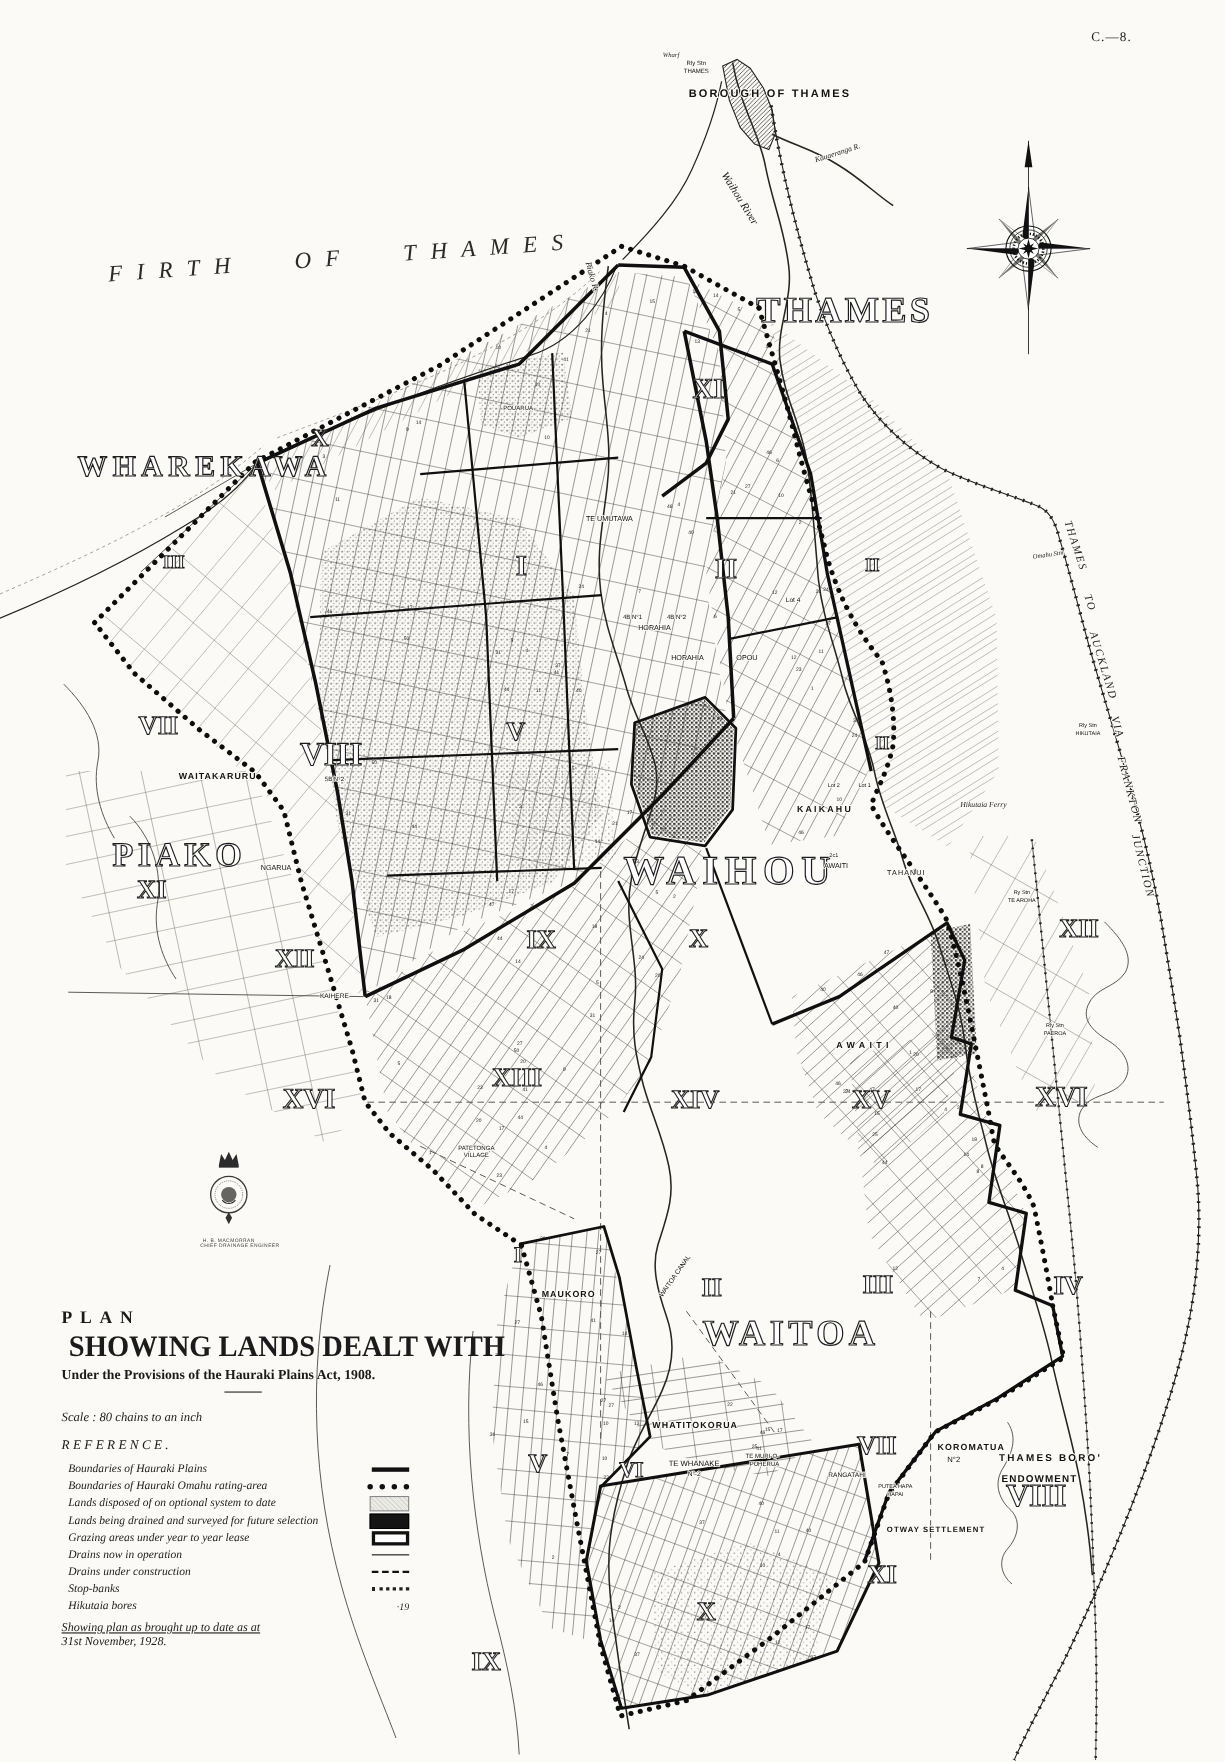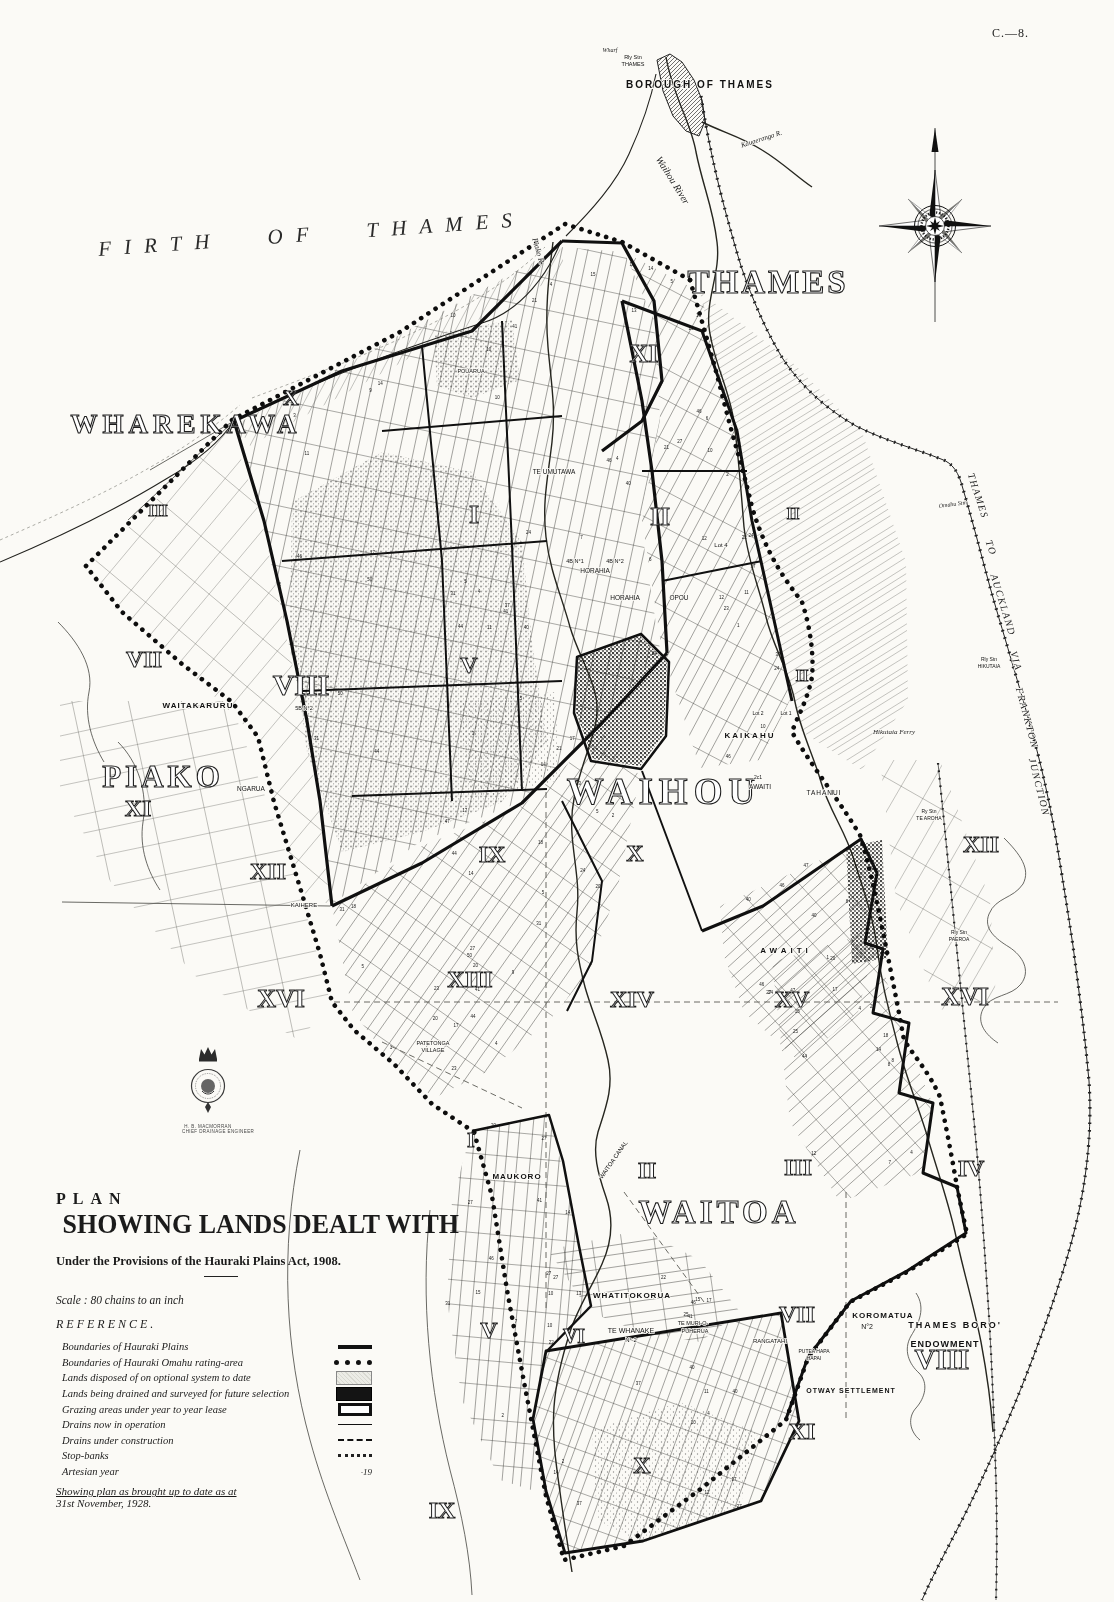--- a/index.html
+++ b/index.html
@@ -6,21 +6,21 @@
   body{width:1114px;height:1602px;overflow:hidden;background:#e8e8e8;}
   .page{position:relative;width:1114px;height:1602px;background:#fbfaf6;font-family:"Liberation Serif",serif;color:#1b1b1b;}
   #map-svg{position:absolute;left:0;top:0;width:1114px;height:1602px;}
 
   .pageref{position:absolute;left:992px;top:26px;font:12px "Liberation Serif",serif;letter-spacing:1px;}
 
   
   .titleblock{position:absolute;left:56px;top:1190px;width:330px;text-align:left;}
   .t1{font:16px "Liberation Serif",serif;font-weight:bold;letter-spacing:7px;}
   .t2{font:27px "Liberation Serif",serif;font-weight:bold;transform:scaleX(.96);margin-top:1px;white-space:nowrap;}
-  .t3{font:12.5px "Liberation Serif",serif;font-weight:bold;margin-top:14px;white-space:nowrap;}
+  .t3{font:12.5px "Liberation Serif",serif;font-weight:bold;margin-top:3px;white-space:nowrap;}
   .rule{width:34px;border-top:1px solid #222;margin:7px auto 0 auto;}
   .t4{font:italic 11.5px "Liberation Serif",serif;margin-top:17px;}
   .t5{font:italic 12px "Liberation Serif",serif;letter-spacing:3px;margin-top:11px;}
   .legend{margin-top:7px;}
   .lrow{display:flex;align-items:center;height:15.6px;padding:0 14px 0 6px;}
   .llab{font:italic 10.5px "Liberation Serif",serif;white-space:nowrap;}
   .lsym{margin-left:auto;flex:none;}
   .sym-thick{width:34px;height:0;border-top:4.5px solid #111;}
   .sym-dots{width:38px;height:0;border-top:5px dotted #111;}
   .sym-light{width:34px;height:12px;border:1px solid #888;background:repeating-linear-gradient(45deg,#ecece6 0 2px,#d9d9d1 2px 3px);}
@@ -1216,21 +1216,21 @@
         </div>
       <div class="lrow">
           <span class="llab">Drains under construction</span>
           <span class="lsym sym-dashed"></span>
         </div>
       <div class="lrow">
           <span class="llab">Stop-banks</span>
           <span class="lsym sym-stop"></span>
         </div>
       <div class="lrow">
-          <span class="llab">Artesian year</span>
+          <span class="llab">Hikutaia bores</span>
           <span class="lsym sym-bore">·19</span>
         </div>
     </div>
     <div class="t6">Showing plan as brought up to date as at</div>
     <div class="t7">31st November, 1928.</div>
   </div>
 
 </div>
 
 </body></html>

